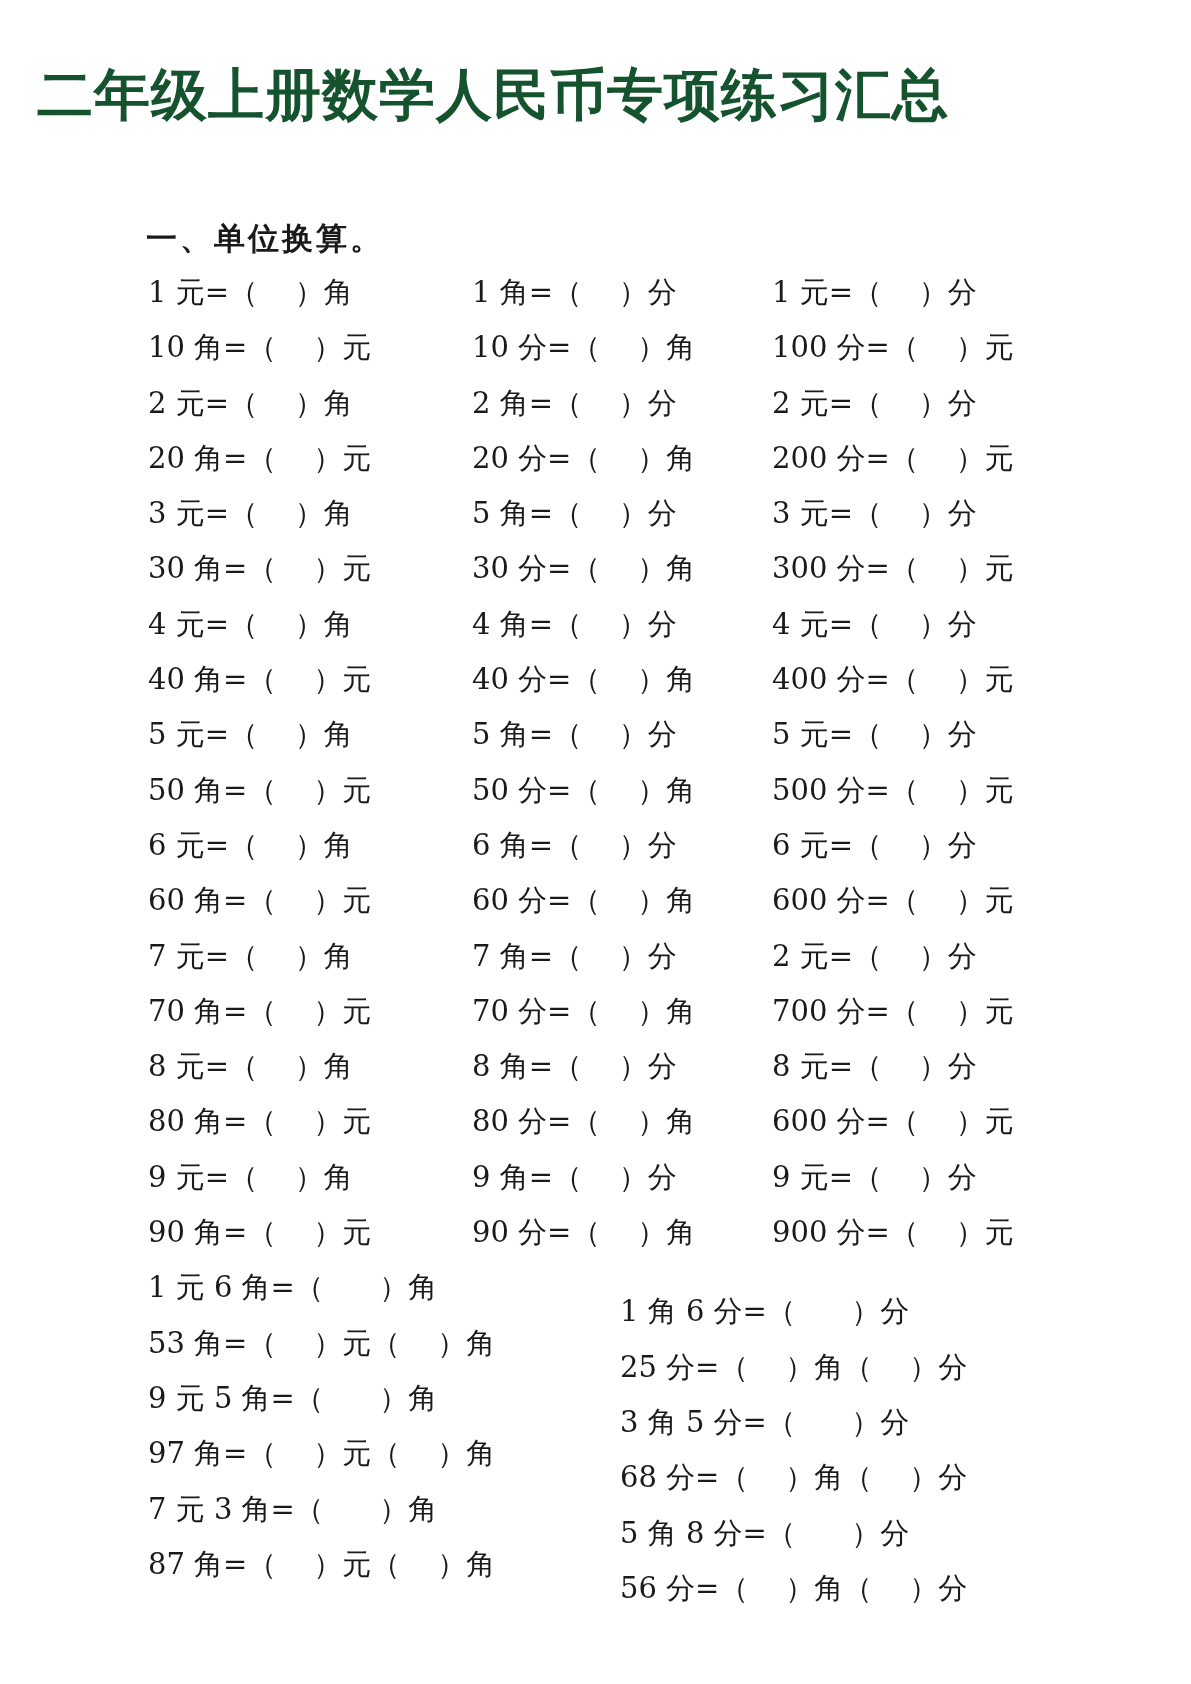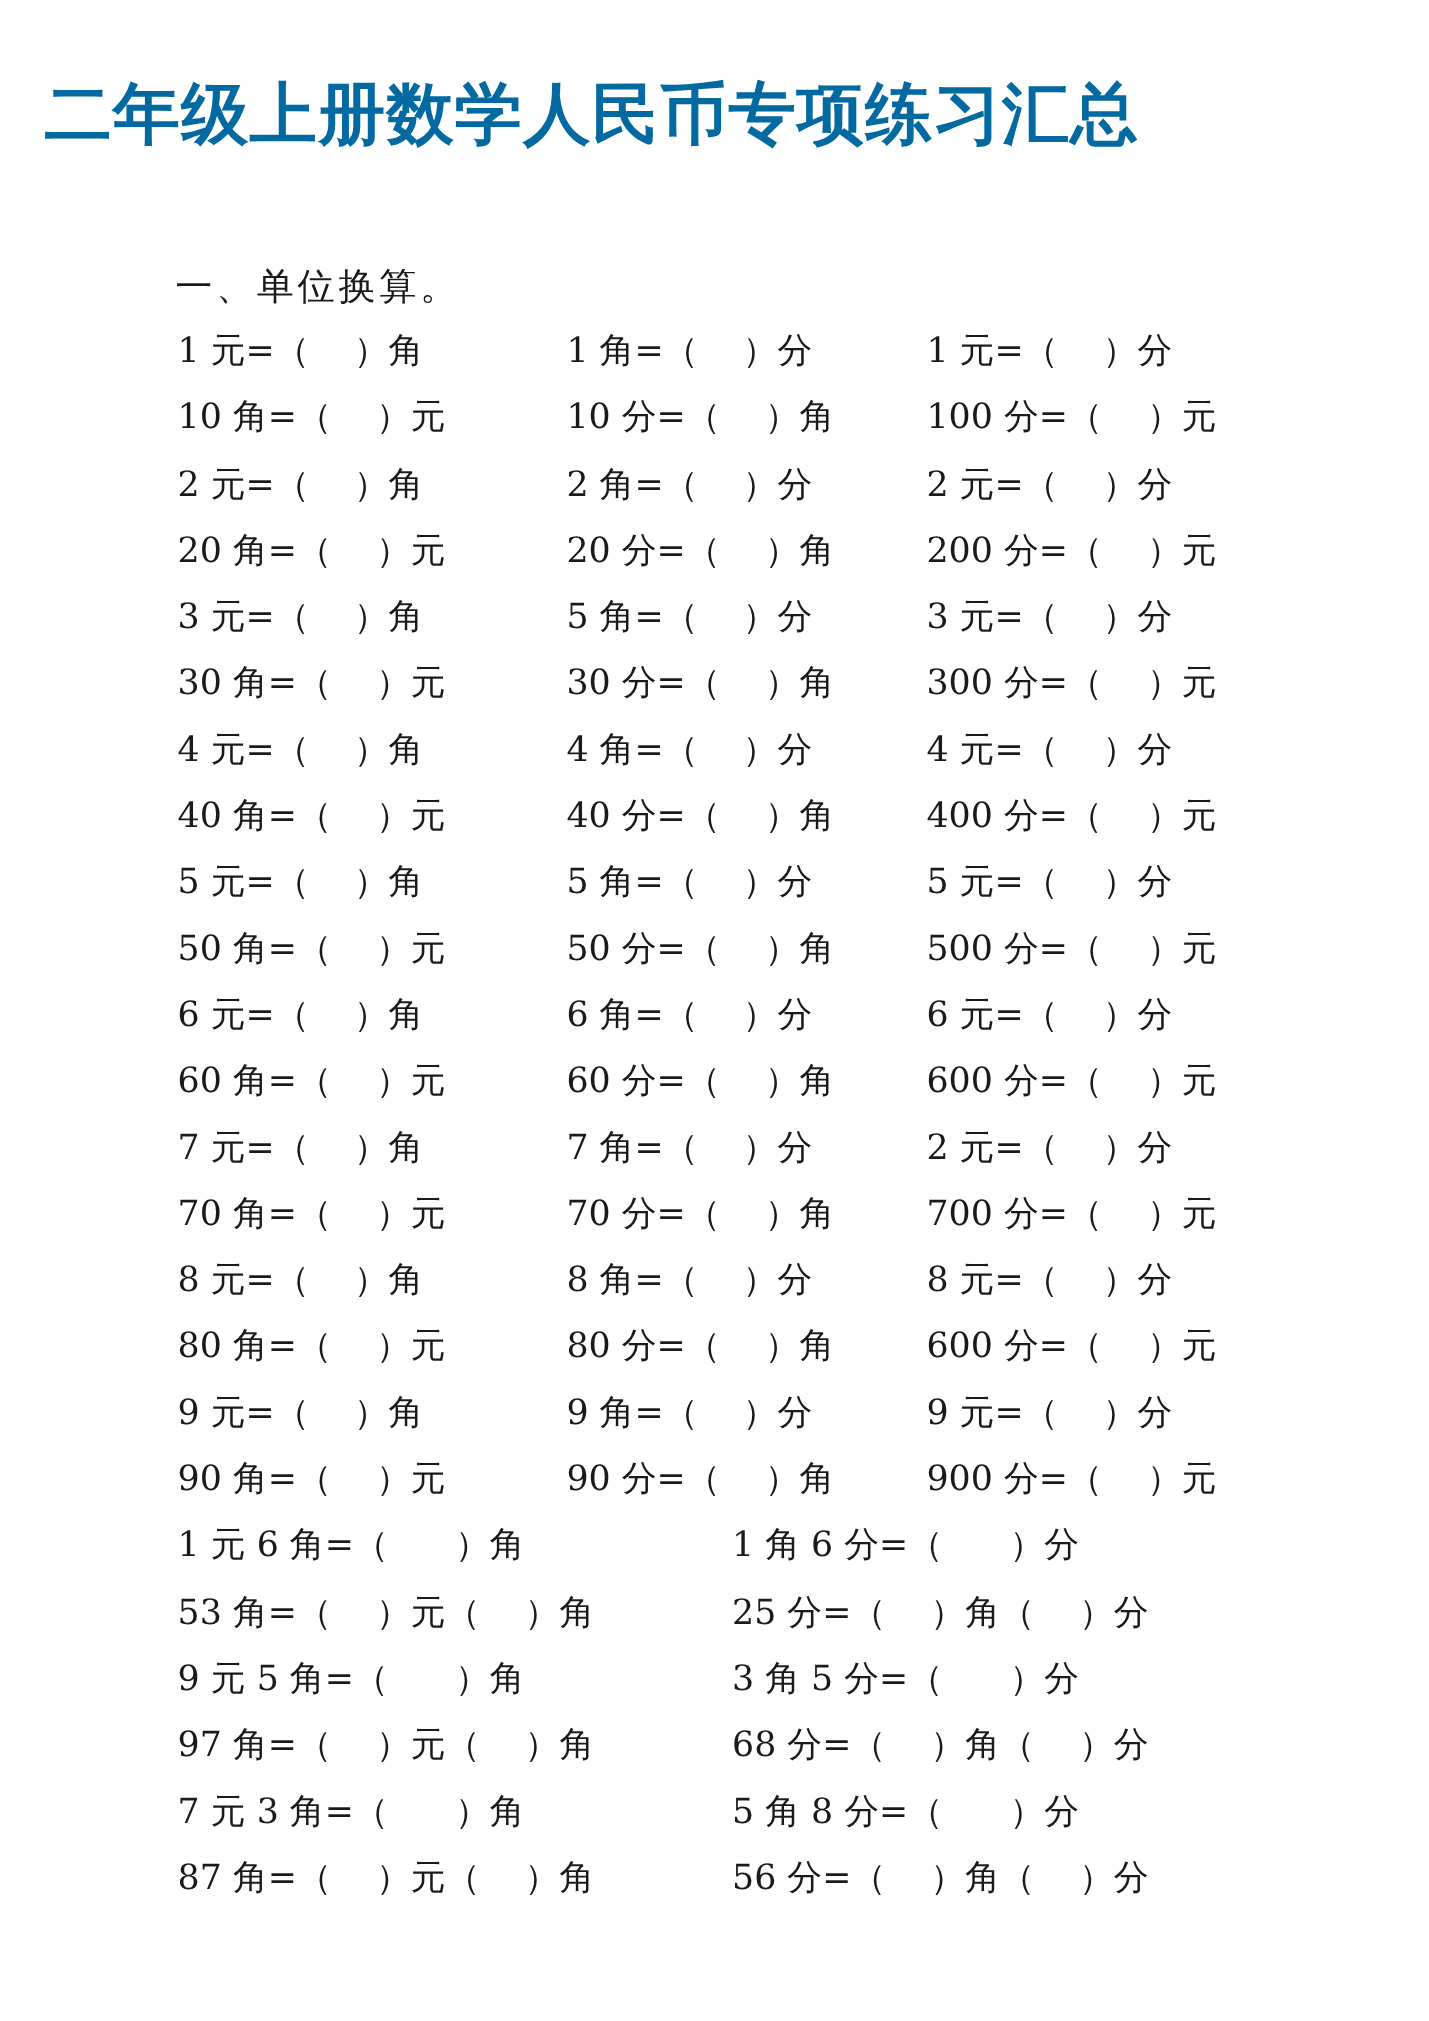--- a/index.html
+++ b/index.html
@@ -1,27 +1,27 @@
 <!DOCTYPE html>
 <html><head>
 <meta charset="utf-8">
 <style>
   html, body { margin: 0; padding: 0; background: #ffffff; }
   body { width: 1191px; height: 1684px; position: relative; overflow: hidden;
          font-family: "DejaVu Serif", "Liberation Serif", serif; color: #1a1a1a; }
   .title { position: absolute; left: 0; top: 58px; width: 986px; text-align: center;
            font-family: "DejaVu Sans", "Liberation Sans", sans-serif; font-weight: bold;
-           font-size: 56px; letter-spacing: 1px; color: #0369a1; }
-  .section-heading { position: absolute; left: 146px; top: 218px; font-size: 31px; font-weight: normal;
+           font-size: 56px; letter-spacing: 1px; color: #14532d; }
+  .section-heading { position: absolute; left: 146px; top: 218px; font-size: 31px; font-weight: bold;
                      font-family: "DejaVu Sans", sans-serif; letter-spacing: 3px; }
   .grid { position: absolute; left: 148px; top: 272px; }
   .row { height: 55.3px; position: relative; }
   .cell { position: absolute; top: 0; font-size: 29px; white-space: pre; line-height: 40px; }
   .c0 { left: 0; } .c1 { left: 312px; margin-left: 12px; } .c2 { left: 624px; text-align: right; }
-  .m0 { left: 0; } .m1 { left: 462px; }
+  .m0 { left: 0; } .m1 { left: 472px; margin-top: 24px; }
 </style>
 </head>
 <body>
 
 <div class="title">二年级上册数学人民币专项练习汇总</div>
 <div class="section-heading">一、单位换算。</div>
 
 <div class="grid">
   <div id="grid-rows">
       <div class="row">

